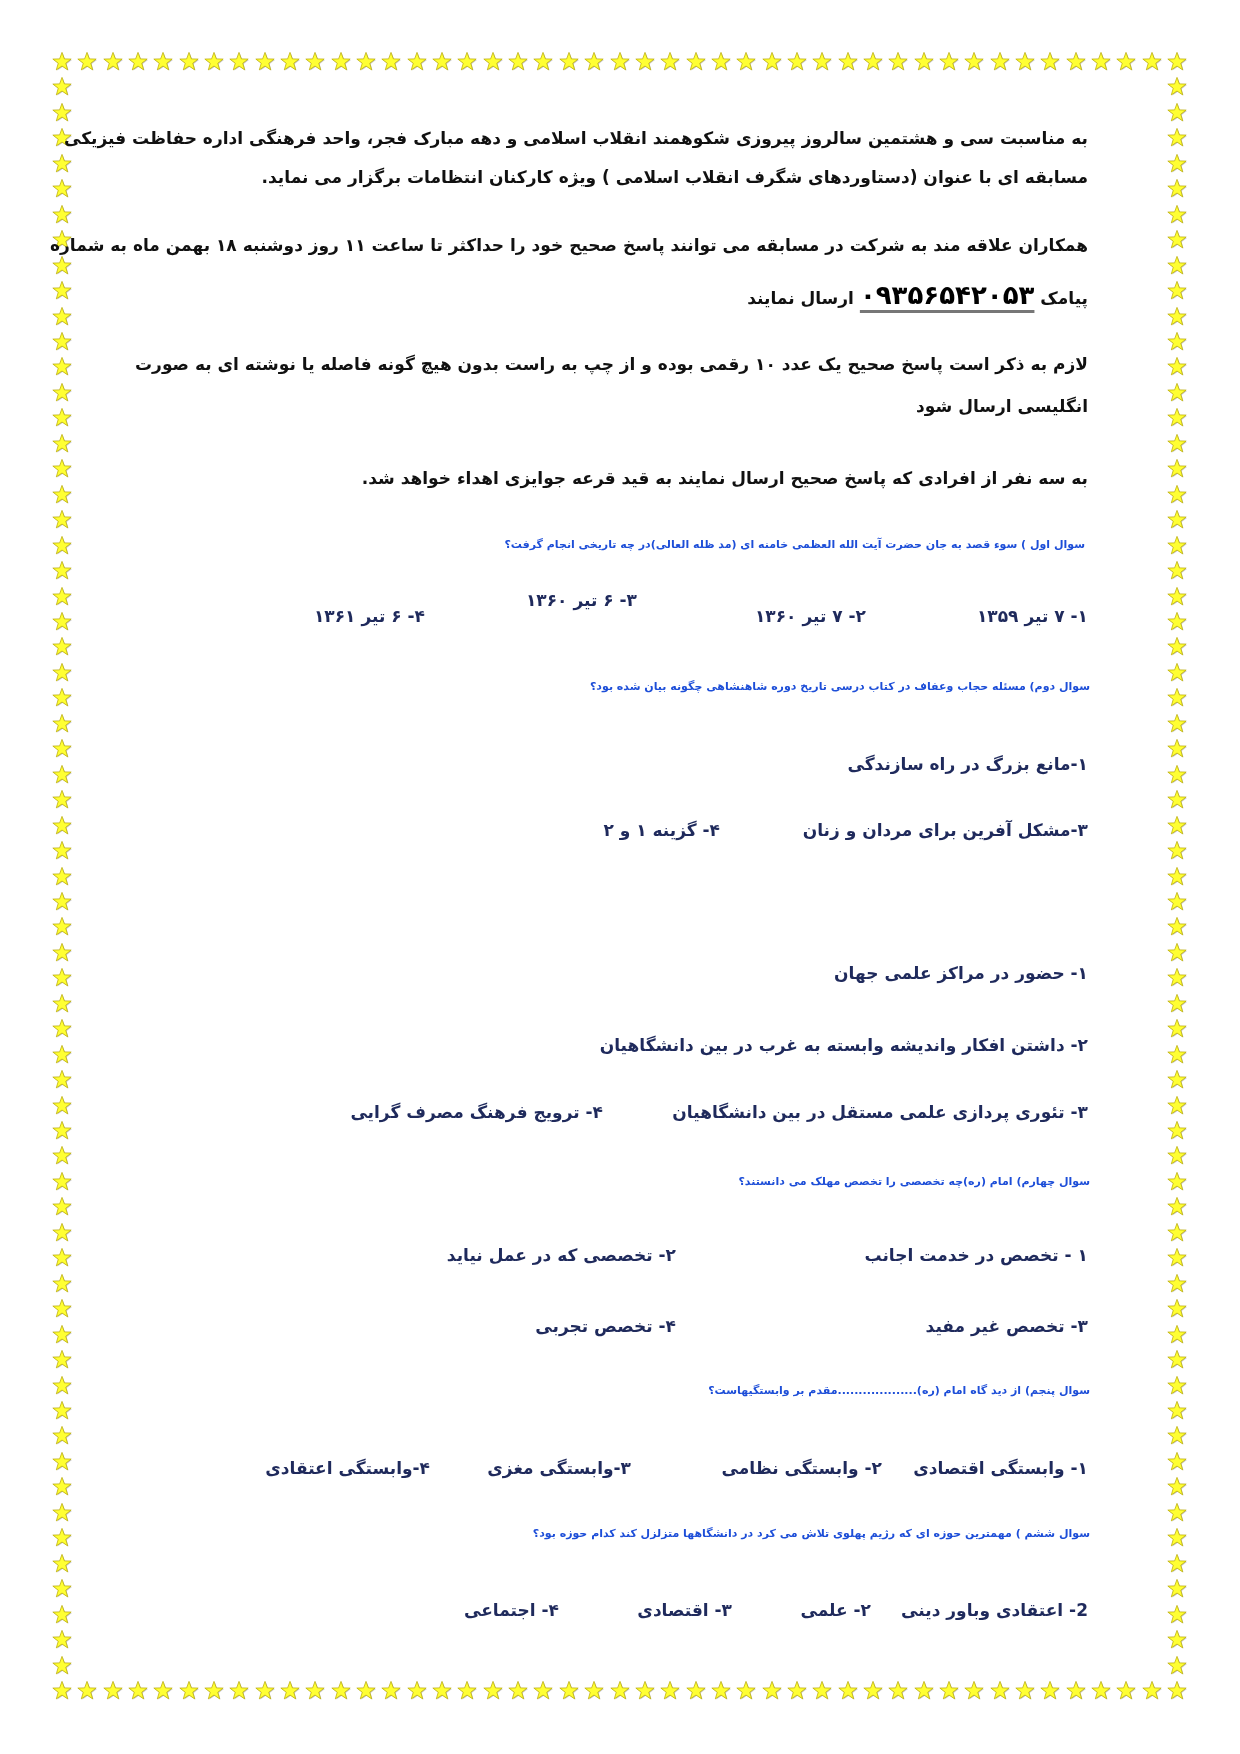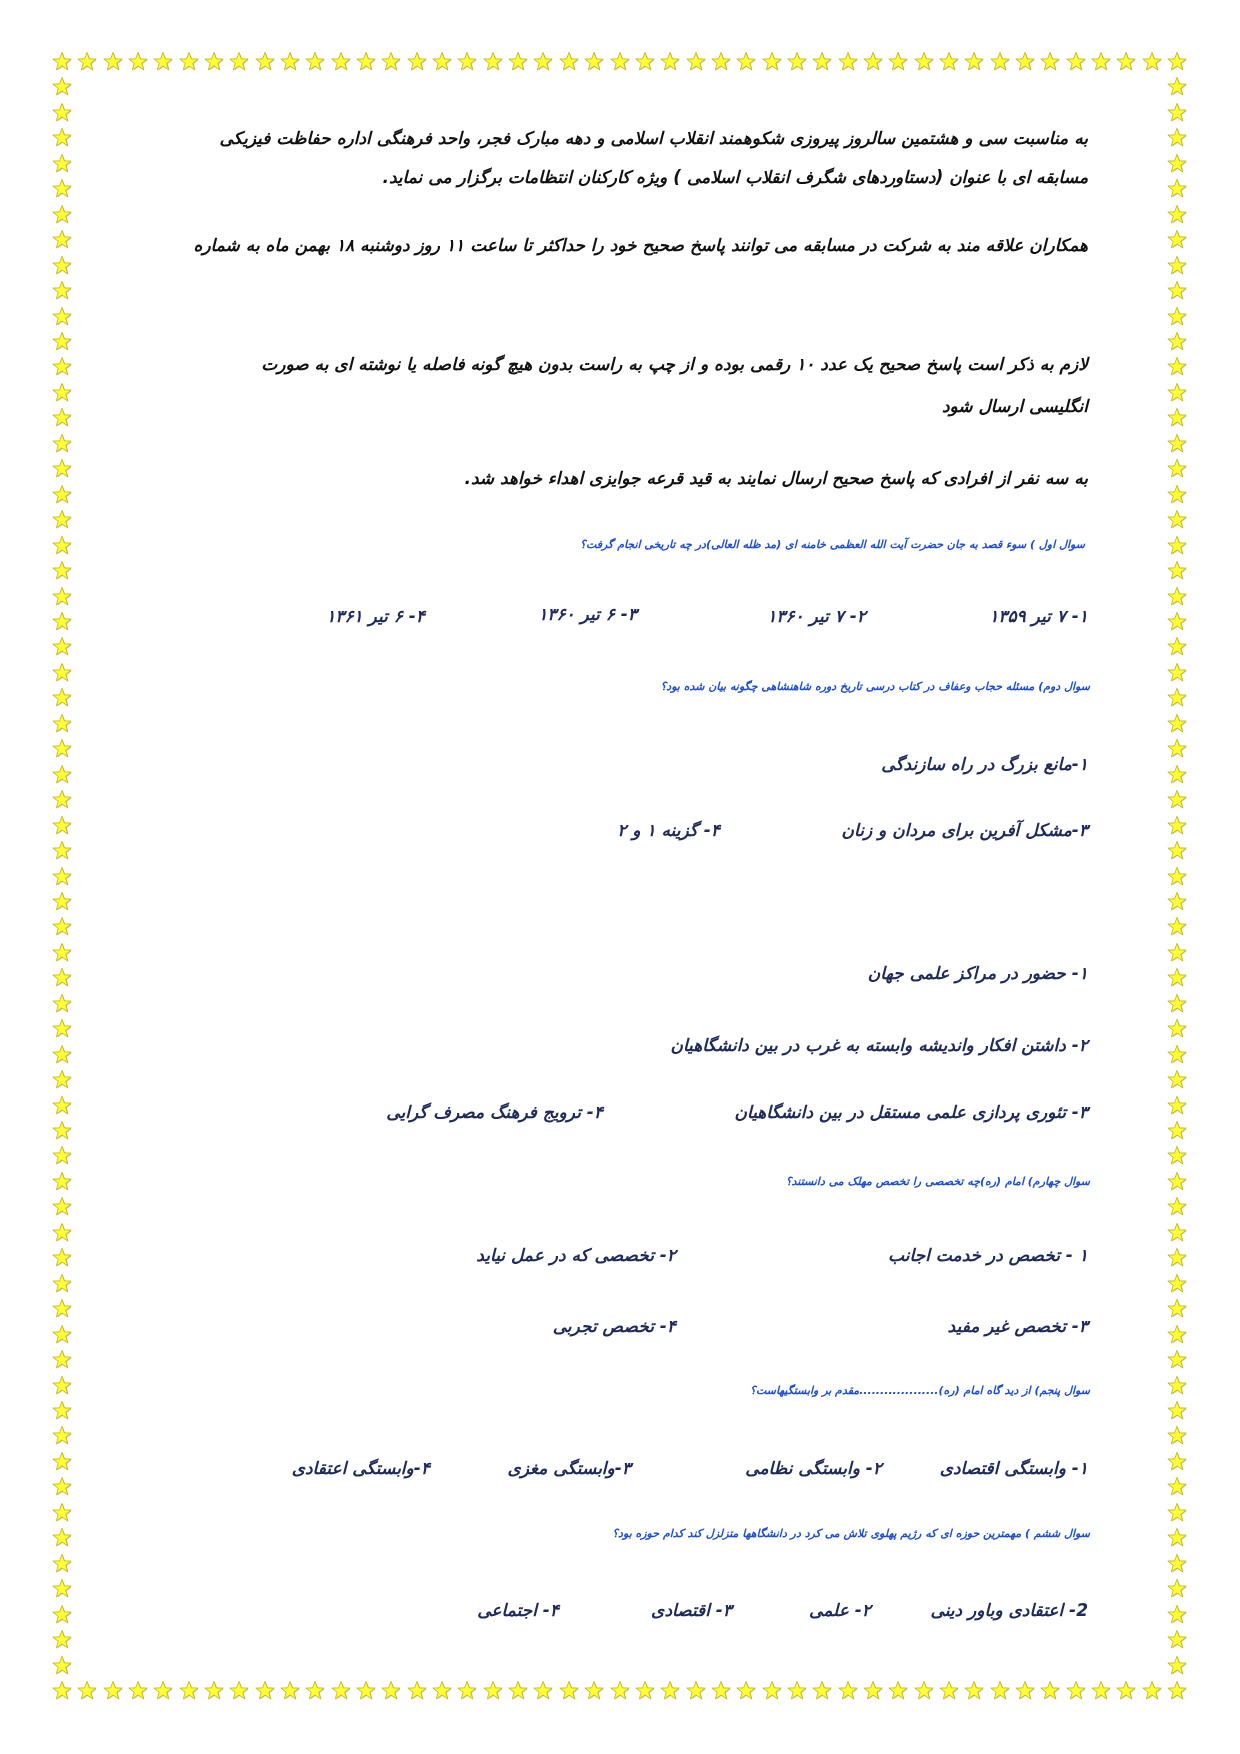--- a/index.html
+++ b/index.html
@@ -1,18 +1,18 @@
 <!DOCTYPE html>
 <html><head>
 <meta charset="utf-8">
 <style>
   html, body { margin:0; padding:0; background:#ffffff; }
   body { width:1240px; height:1754px; position:relative; overflow:hidden;
          font-family:"DejaVu Sans", sans-serif; }
-  .page { position:absolute; left:0; top:0; width:1240px; height:1453px;font-style:italic; }
+  .page { position:absolute; left:0; top:0; width:1240px; height:1453px; }
   .star { position:absolute; width:22px; height:22px; }
   .star svg { width:22px; height:22px; display:block; }
   .line { position:absolute; direction:rtl; text-align:right; white-space:nowrap;
           font-family:"DejaVu Sans", sans-serif; }
   .body-text { color:#111111; font-size:17px; font-weight:bold; }
   .question { color:#1d4ed8; font-size:11px; font-weight:bold; }
   .answer { color:#1f2a5c; font-size:17px; font-weight:bold; }
   .phone { font-size:26px; font-weight:900; color:#000; text-decoration:underline;
            text-decoration-color:#777; text-decoration-thickness:3px; text-underline-offset:6px;
            font-family:"DejaVu Sans", sans-serif; }
@@ -1318,30 +1318,35 @@
           <polygon points="13,2.8 15.6,9.6 22.8,9.8 17.1,14.3 19.1,21.3 13,17.2 6.9,21.3 8.9,14.3 3.2,9.8 10.4,9.6" fill="#9a9a9a" opacity="0.55"></polygon>
           <polygon points="12,1.5 14.6,8.6 22,8.8 16.1,13.4 18.2,20.6 12,16.4 5.8,20.6 7.9,13.4 2,8.8 9.4,8.6" fill="#ffff33" stroke="#b8a800" stroke-width="0.8"></polygon>
         </svg>
       </div>
     </div>
 
   <div class="line body-text" style="right:152px; top:128px;">به مناسبت سی و هشتمین سالروز پیروزی شکوهمند انقلاب اسلامی و دهه مبارک فجر، واحد فرهنگی اداره حفاظت فیزیکی</div>
   <div class="line body-text" style="right:152px; top:167px;">مسابقه ای با عنوان (دستاوردهای شگرف انقلاب اسلامی ) ویژه کارکنان انتظامات برگزار می نماید.</div>
 
   <div class="line body-text" style="right:152px; top:235px;">همکاران علاقه مند به شرکت در مسابقه می توانند پاسخ صحیح خود را حداکثر تا ساعت ۱۱ روز دوشنبه ۱۸ بهمن ماه به شماره</div>
+  <div class="line body-text" style="right:152px; top:280px;">
+    <span>پیامک</span>
+    <span class="phone">۰۹۳۵۶۵۴۲۰۵۳</span>
+    <span>ارسال نمایند</span>
+  </div>
 
   <div class="line body-text" style="right:152px; top:354px;">لازم به ذکر است پاسخ صحیح یک عدد ۱۰ رقمی بوده و از چپ به راست بدون هیچ گونه  فاصله یا نوشته ای به صورت</div>
   <div class="line body-text" style="right:152px; top:396px;">انگلیسی ارسال شود</div>
 
   <div class="line body-text" style="right:152px; top:468px;">به سه نفر از افرادی که پاسخ صحیح ارسال نمایند به قید قرعه جوایزی اهداء خواهد شد.</div>
 
   <div class="line question" style="right:155px; top:538px;">سوال اول ) سوء قصد به جان حضرت آیت الله العظمی خامنه ای (مد ظله العالی)در چه تاریخی انجام گرفت؟</div>
   <div class="line answer" style="right:152px; top:606px;margin-left:41px;">۱-  ۷ تیر ۱۳۵۹</div>
   <div class="line answer" style="right:374px; top:606px;">۲- ۷ تیر ۱۳۶۰</div>
-  <div class="line answer" style="right:603px; top:604px;margin-left:9px;">۳- ۶ تیر ۱۳۶۰</div>
+  <div class="line answer" style="right:603px; top:590px;margin-left:9px;">۳- ۶ تیر ۱۳۶۰</div>
   <div class="line answer" style="right:815px; top:606px;">۴- ۶ تیر ۱۳۶۱</div>
 
   <div class="line question" style="right:150px; top:680px;margin-left:40px;">سوال دوم) مسئله حجاب وعفاف در کتاب درسی تاریخ دوره شاهنشاهی چگونه بیان شده بود؟</div>
   <div class="line answer" style="right:152px; top:754px;">۱-مانع بزرگ در راه سازندگی</div>
   <div class="line answer" style="right:152px; top:820px;">۳-مشکل آفرین برای مردان و زنان</div>
   <div class="line answer" style="right:520px; top:820px;text-align:center;">۴- گزینه ۱ و ۲</div>
 
   <div class="line answer" style="right:152px; top:963px;">۱- حضور در مراکز علمی جهان</div>
   <div class="line answer" style="right:152px; top:1035px;">۲- داشتن افکار واندیشه وابسته به غرب در بین دانشگاهیان</div>
   <div class="line answer" style="right:152px; top:1102px;">۳- تئوری پردازی علمی مستقل در بین دانشگاهیان</div>

